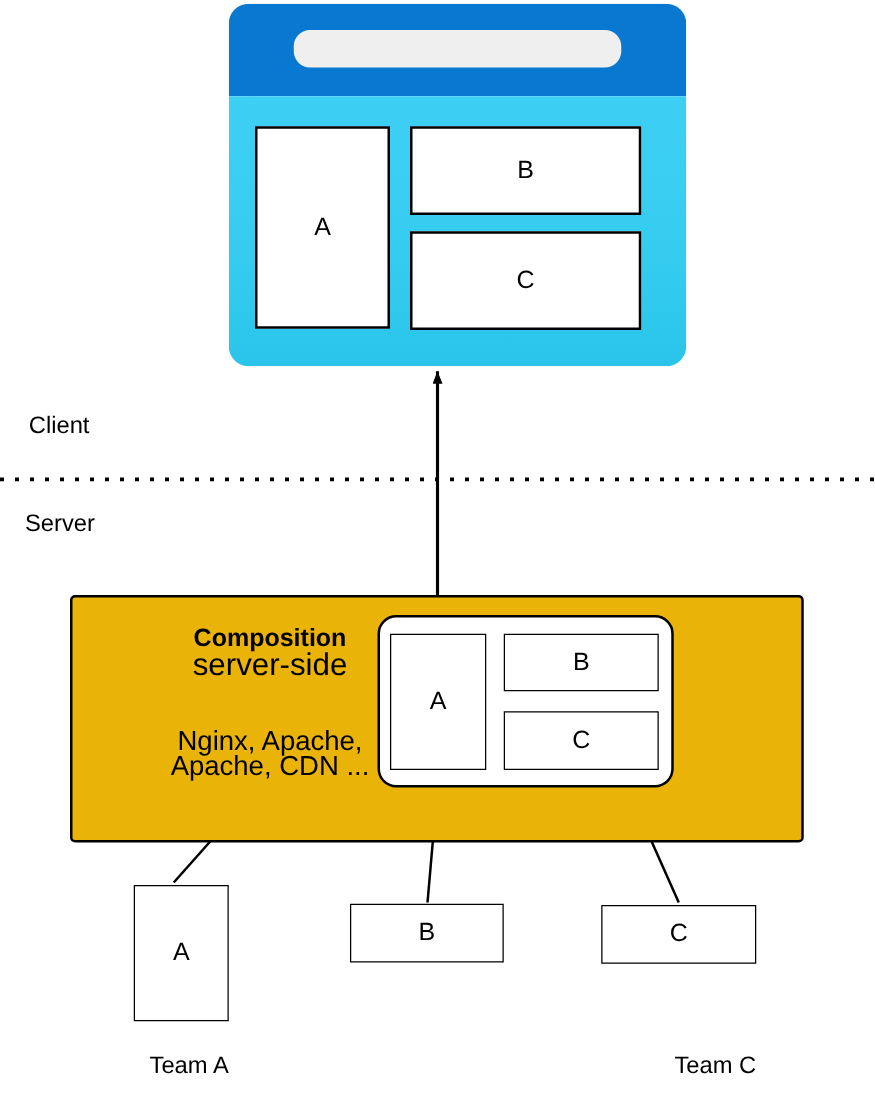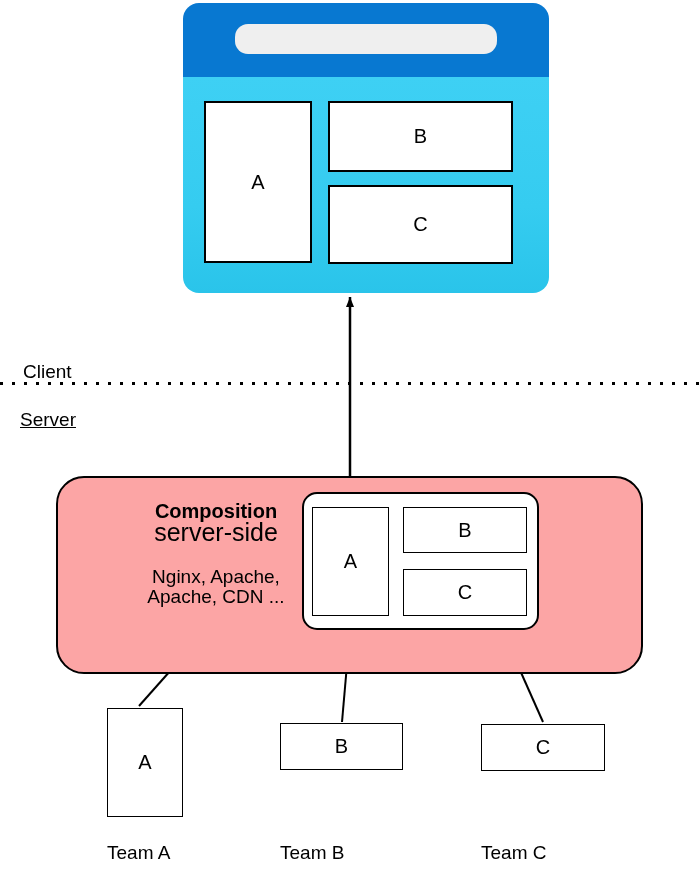--- a/index.html
+++ b/index.html
@@ -51,22 +51,22 @@
   .region-a { left: 21px;  top: 24px;  width: 108px; height: 162px; }
   .region-b { left: 145px; top: 24px;  width: 185px; height: 71px;  }
   .region-c { left: 145px; top: 108px; width: 185px; height: 79px;  }
 
   
   .layer-label {
     position: absolute;
     font-size: 19px;
     white-space: nowrap;
   }
-  .client-label { left: 23px; top: 330px; margin-top: 31px; }
-  .server-label { left: 20px; top: 409px; text-decoration: underline; }
+  .client-label { left: 23px; top: 330px; }
+  .server-label { left: 20px; top: 409px; }
   .divider {
     position: absolute;
     left: 0; top: 382px;
     width: 700px; height: 3px;
     background-image: repeating-linear-gradient(90deg,
       #000 0px, #000 3px, transparent 3px, transparent 12px);
   }
 
   
   .arrows {
@@ -75,32 +75,32 @@
     width: 700px; height: 878px;
     pointer-events: none;
   }
 
   
   .composition {
     position: absolute;
     left: 56px; top: 476px;
     width: 587px; height: 198px;
     border: 2px solid #000;
-    border-radius: 28px;
-    background: #fca5a5;
+    border-radius: 4px;
+    background: #eab308;
   }
   .comp-text {
     position: absolute;
     left: 48px; top: 22px;
     width: 220px;
     text-align: center;
   }
   .comp-title    { font-size: 20px; font-weight: bold; line-height: 22px; }
   .comp-subtitle { font-size: 25px; line-height: 21px; }
-  .comp-tech     { font-size: 19px; line-height: 20px; margin-top: 24px; }
+  .comp-tech     { font-size: 22px; line-height: 20px; margin-top: 40px; }
 
   .frag-container {
     position: absolute;
     left: 244px; top: 14px;
     width: 237px; height: 138px;
     border: 2px solid #000;
     border-radius: 15px;
     background: #ffffff;
   }
   .frag {
@@ -123,21 +123,21 @@
     font-size: 20px;
   }
   .team-a-box { left: 107px; top: 708px; width: 76px;  height: 109px; }
   .team-b-box { left: 280px; top: 723px; width: 123px; height: 47px;  }
   .team-c-box { left: 481px; top: 724px; width: 124px; height: 47px;  }
 
   .team-label {
     position: absolute;
     top: 842px;
     font-size: 19px;
-    text-align: left;
+    text-align: right;
     white-space: nowrap;
   }
   .team-a-label { left: 107px; width: 76px;  }
   .team-b-label { left: 280px; width: 123px; }
   .team-c-label { left: 481px; width: 124px; }
 </style>
 </head>
 <body>
 
 <div class="canvas">
@@ -201,16 +201,15 @@
     <span>A</span>
   </div>
   <div class="team-box team-b-box">
     <span>B</span>
   </div>
   <div class="team-box team-c-box">
     <span>C</span>
   </div>
 
   <div class="team-label team-a-label">Team A</div>
-  <div class="team-label team-b-label">Team B</div>
   <div class="team-label team-c-label">Team C</div>
 
 </div>
 
 </body></html>

